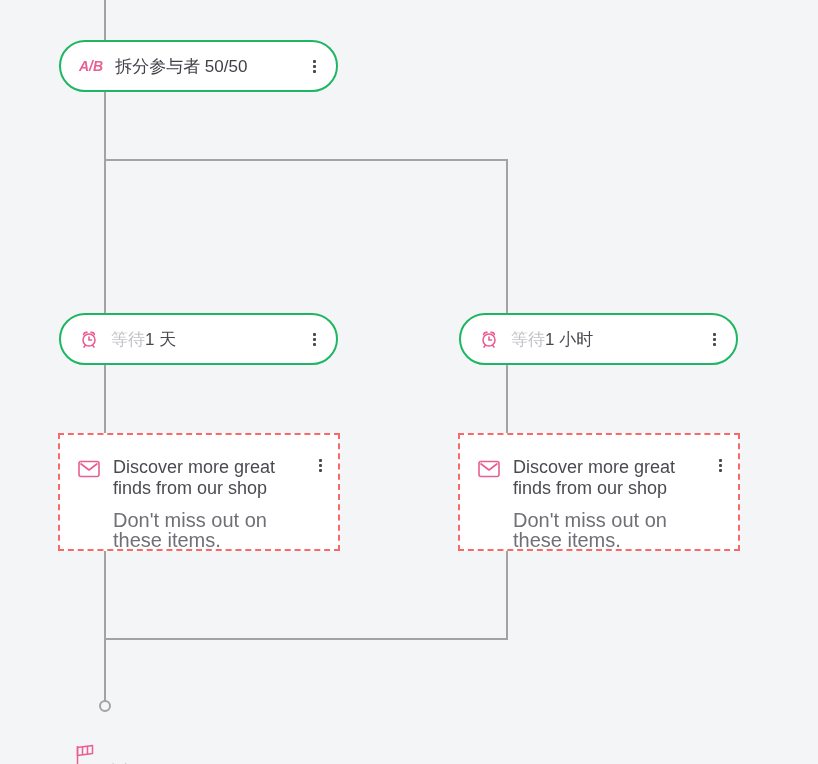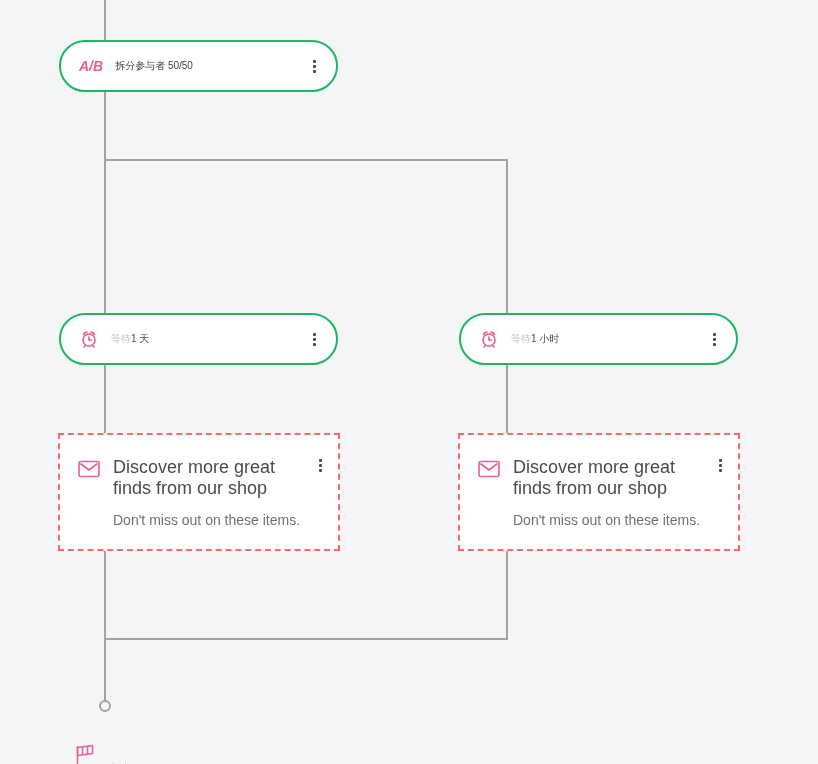--- a/index.html
+++ b/index.html
@@ -37,21 +37,21 @@
     border:2px solid var(--line);border-radius:50%;
     background:var(--bg);z-index:2;
   }
   
   .pill{
     position:absolute;width:279px;height:52px;
     background:#ffffff;border:2px solid var(--green);border-radius:27px;
     display:flex;align-items:center;padding:0 16px 0 18px;
     z-index:3;
   }
-  .pill .label{font-size:10px;color:var(--text-dark);white-space:nowrap;}
+  .pill .label{font-size:17px;color:var(--text-dark);white-space:nowrap;}
   .pill .lbl-faint{color:var(--text-faint);margin-top:32px;}
   .pill .lbl-val{color:var(--text-mid);}
   .node-split{left:59px;top:40px;}
   .node-wait-left{left:59px;top:313px;}
   .node-wait-right{left:459px;top:313px;}
   .icon-wrap{display:flex;align-items:flex-end;margin-right:12px;flex:0 0 auto;}
   .ab-icon{
     color:var(--pink);font-size:14px;font-weight:bold;font-style:italic;
     letter-spacing:0;white-space:nowrap;
   }
@@ -67,21 +67,21 @@
     position:absolute;width:282px;height:118px;
     background:#ffffff;border:2px dashed var(--dash-red);
     display:flex;align-items:flex-start;
     padding:22px 12px 0 18px;z-index:3;
   }
   .email-left{left:58px;top:433px;}
   .email-right{left:458px;top:433px;}
   .email-card .icon-wrap{margin-top:3px;margin-right:13px;}
   .email-body{width:202px;}
   .email-title{font-size:18px;line-height:21px;color:var(--text-mid);}
-  .email-subtitle{font-size:14px;line-height:20px;color:var(--text-light);margin-top:11px;}
+  .email-subtitle{font-size:20px;line-height:20px;color:var(--text-light);margin-top:11px;}
   .email-card .kebab{margin-top:-2px;}
   
   .end-group{
     position:absolute;left:75px;top:730px;
     display:flex;align-items:center;z-index:3;
   }
   .end-group .flag{margin-right:8px;display:flex;}
   .end-label{font-size:15px;color:var(--text-mid);margin-top:32px;}
 </style>
 </head>

